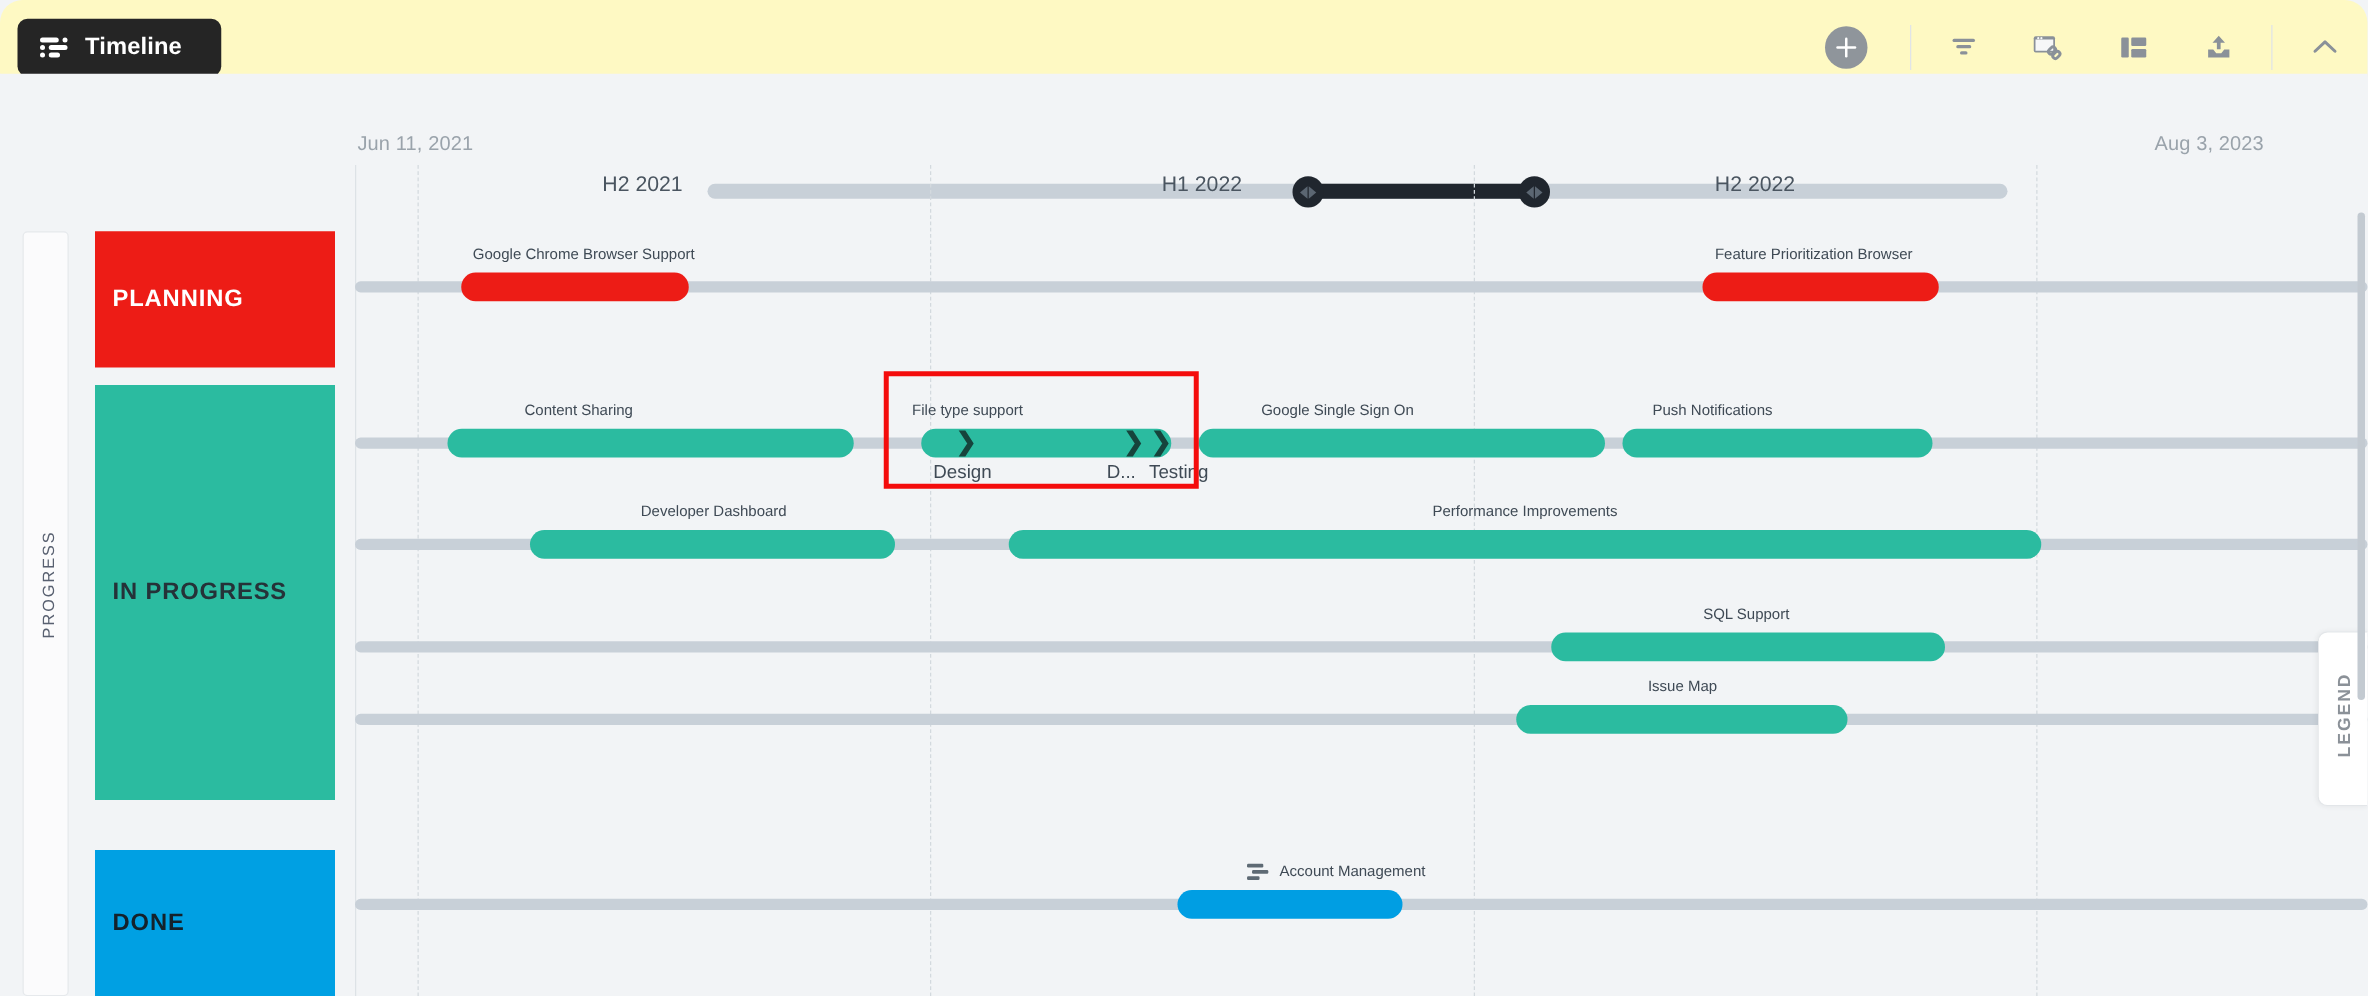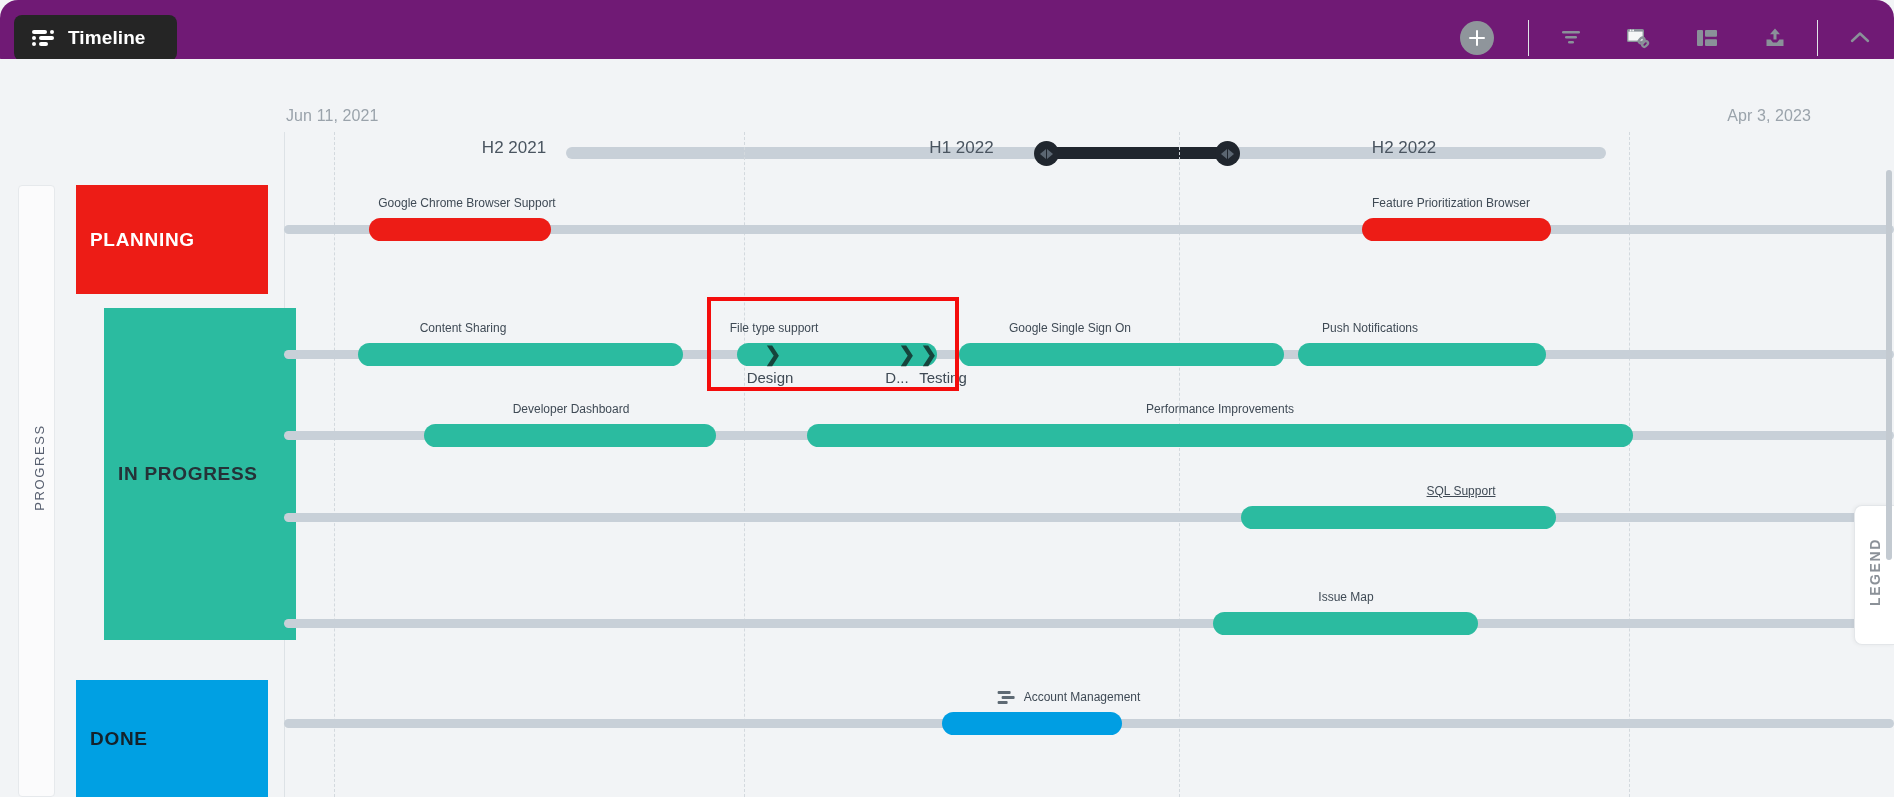--- a/index.html
+++ b/index.html
@@ -8,21 +8,21 @@
     overflow: hidden;
     background: #f2f4f6;
     font-family: "Liberation Sans", sans-serif;
     -webkit-font-smoothing: antialiased;
   }
 
   
   .topbar {
     position: absolute; top: 0; left: 0;
     width: 1894px; height: 76px;
-    background: #701a75;
+    background: #fef9c3;
     border-bottom: 1px solid #e4e7ea;
     display: flex; align-items: center; border-radius: 18px;
   }
   .view-pill {
     margin-left: 14px;
     height: 46px; min-width: 163px;
     background: #252525;
     border-radius: 8px;
     display: flex; align-items: center;
     padding: 0 22px 0 18px;
@@ -133,21 +133,21 @@
   }
 
   
   .lane {
     position:absolute; left:76px; width:192px;
     display:flex; align-items:center;
     padding-left:14px;
     font-size:19px; font-weight:bold; letter-spacing:.7px;
   }
   .lane-planning { top:185px; height:109px; background:#ed1c16; color:#ffffff; }
-  .lane-progress { top:308px; height:332px; background:#2bbba0; color:#253238;margin-left:28px; }
+  .lane-progress { top:308px; height:332px; background:#2bbba0; color:#253238; }
   .lane-done     { top:680px; height:117px; background:#00a0e3; color:#14222b; }
 
   
   .chart-area { position:absolute; left:284px; top:165px; width:1610px; height:632px; }
   .row { position:absolute; left:0; width:1610px; height:1px; }
   .row-track {
     position:absolute; left:0; width:1610px; height:9px;
     background:#c8d0d8; border-radius:5px;
   }
   .bar {
@@ -293,21 +293,21 @@
   </div>
   <div class="slider-handle right">
     <span class="handle-arrows">
       <span class="l"></span>
         <span class="r"></span>
     </span>
   </div>
 </div>
 
 <div class="date-label date-left">Jun 11, 2021</div>
-<div class="date-label date-right">Apr 3, 2023</div>
+<div class="date-label date-right">Aug 3, 2023</div>
 
 <div class="period-header" id="period-header">
     <div class="period-cell" style="left: 0px; width: 460px;">H2 2021</div>
     <div class="period-cell" style="left: 460px; width: 435px;">H1 2022</div>
     <div class="period-cell" style="left: 895px; width: 450px;">H2 2022</div>
   </div>
 <div id="gridlines">
     <div class="gridline solid" style="left: 284px;"></div>
     <div class="gridline" style="left: 744px;"></div>
     <div class="gridline" style="left: 1179px;"></div>
@@ -356,24 +356,24 @@
     </div>
     <div class="row" style="top: 266px;">
       <div class="row-track"></div>
       <div class="bar-label" style="left: 287px;">Developer Dashboard</div>
       <div class="bar teal" style="left: 140px; width: 292px;"></div>
       <div class="bar-label" style="left: 936px;">Performance Improvements</div>
       <div class="bar teal" style="left: 523px; width: 826px;"></div>
     </div>
     <div class="row" style="top: 348px;">
       <div class="row-track"></div>
-      <div class="bar-label" style="left: 1177px; text-decoration: underline;">SQL Support</div>
+      <div class="bar-label" style="left: 1113px;">SQL Support</div>
       <div class="bar teal" style="left: 957px; width: 315px;"></div>
     </div>
-    <div class="row" style="top: 454px; text-align: right;">
+    <div class="row" style="top: 406px; text-align: right;">
       <div class="row-track"></div>
       <div class="bar-label" style="left: 1062px;">Issue Map</div>
       <div class="bar teal" style="left: 929px; width: 265px;"></div>
     </div>
     <div class="row" style="top: 554px;">
       <div class="row-track"></div>
       <div class="bar-label with-icon" style="left: 785px;">
         <span class="mini-glyph">
           <i></i>
           <i></i>

